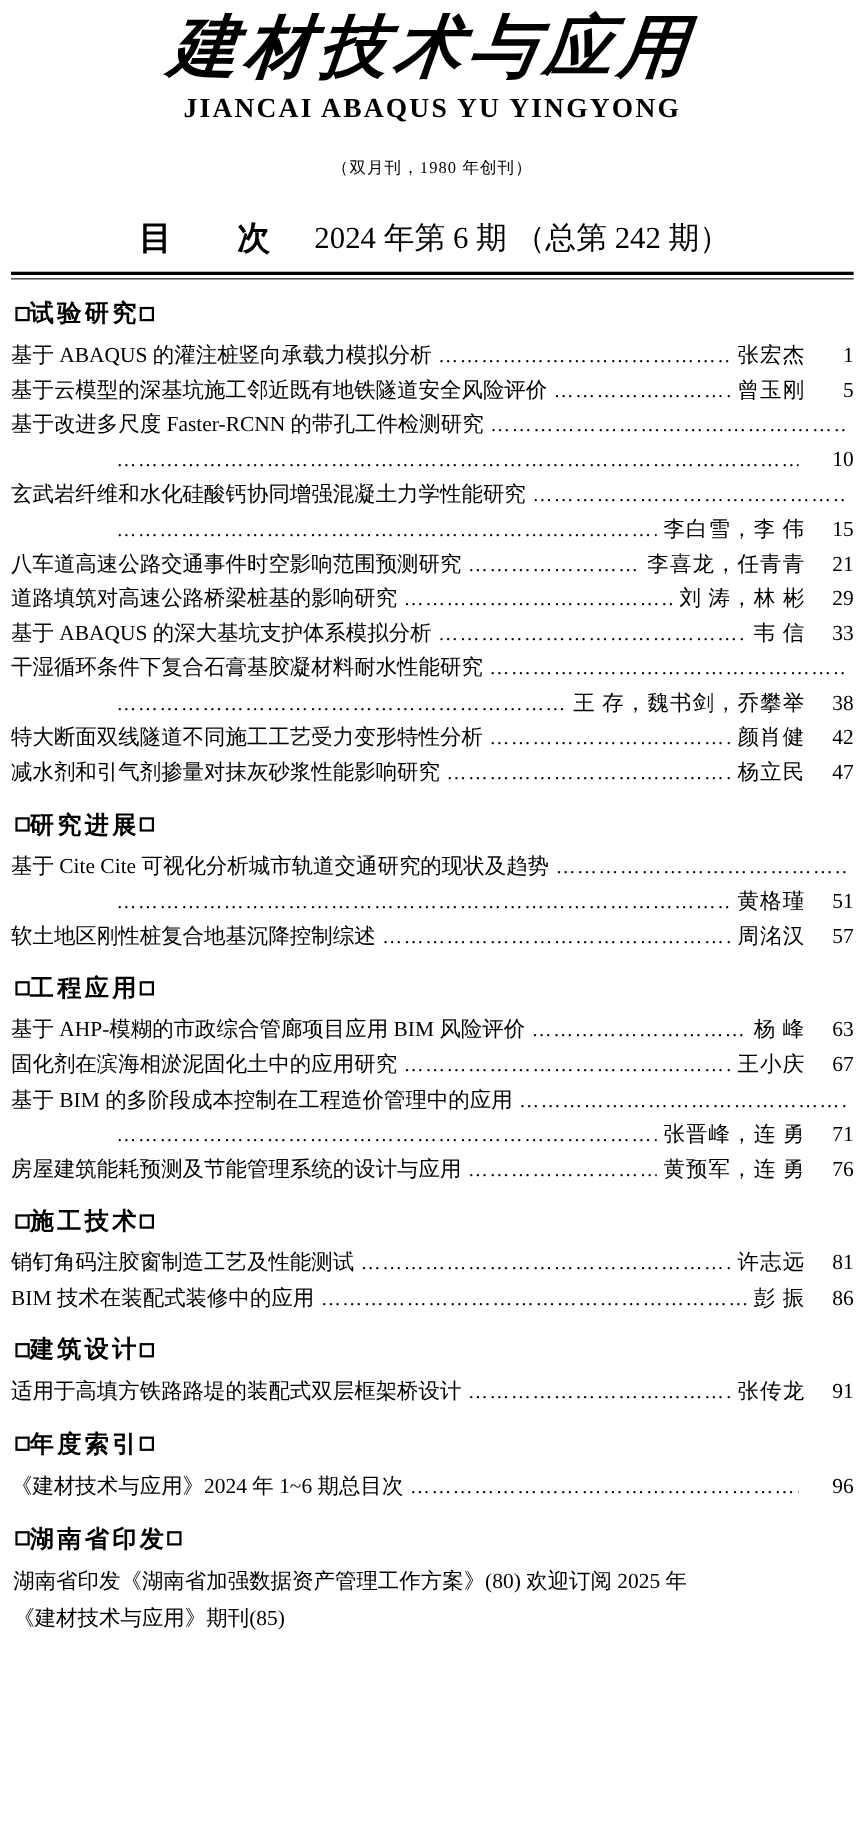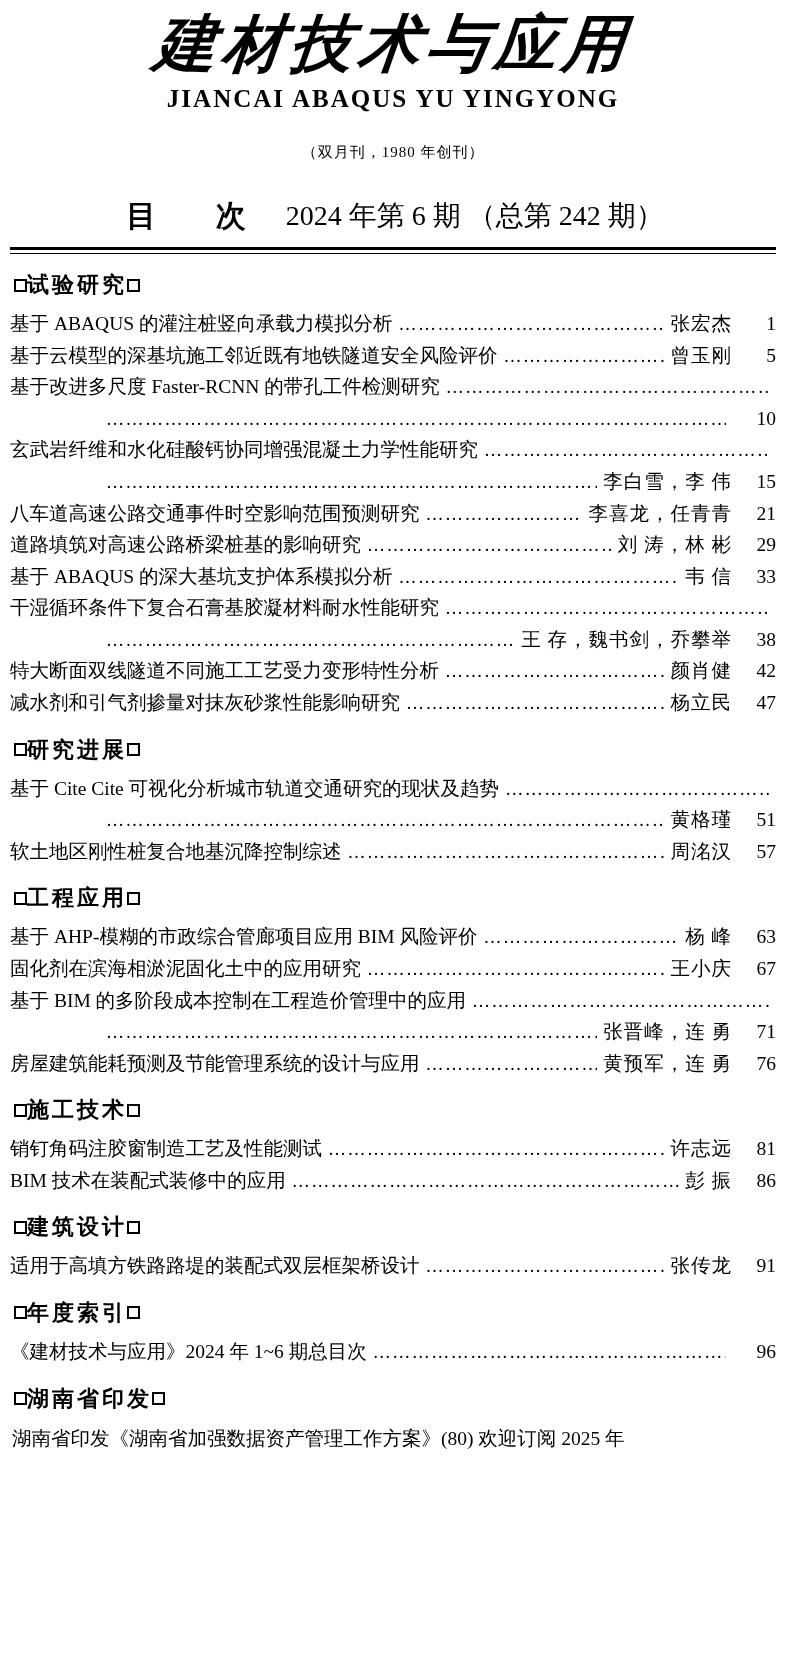--- a/index.html
+++ b/index.html
@@ -335,16 +335,17 @@
         <span class="authors"></span>
         <span class="page-no">96</span>
       </div>
       <div class="section-head">
         <span class="sq"></span>
         <span class="section-title">湖南省印发</span>
         <span class="sq"></span>
       </div>
       <div class="info-block">
         <div>湖南省印发《湖南省加强数据资产管理工作方案》(80)    欢迎订阅 2025 年</div>
+        <div>《建材技术与应用》期刊(85)</div>
       </div>
     </div>
 
 </div>
 
 </body></html>

